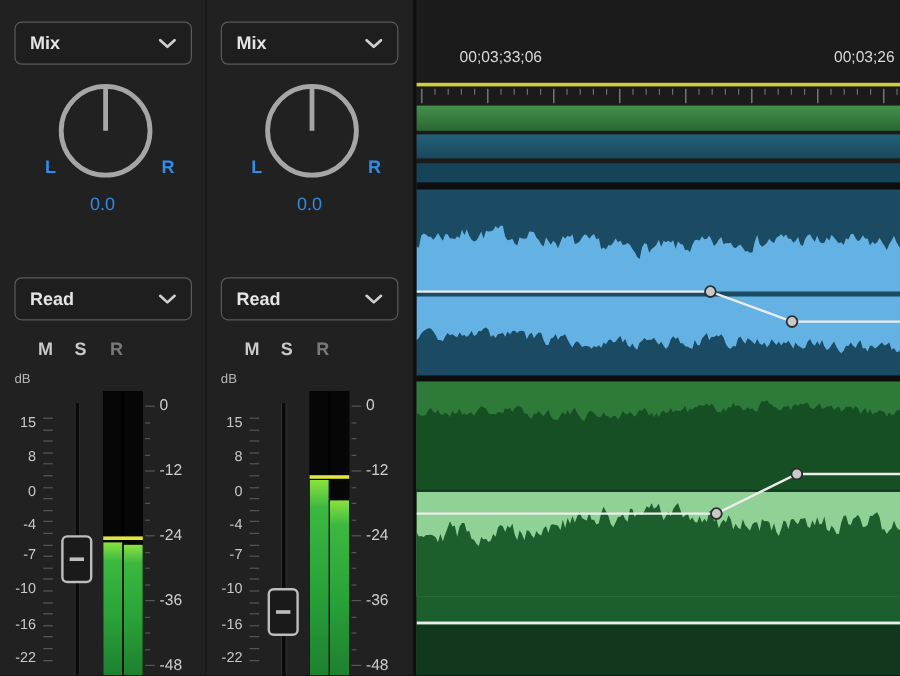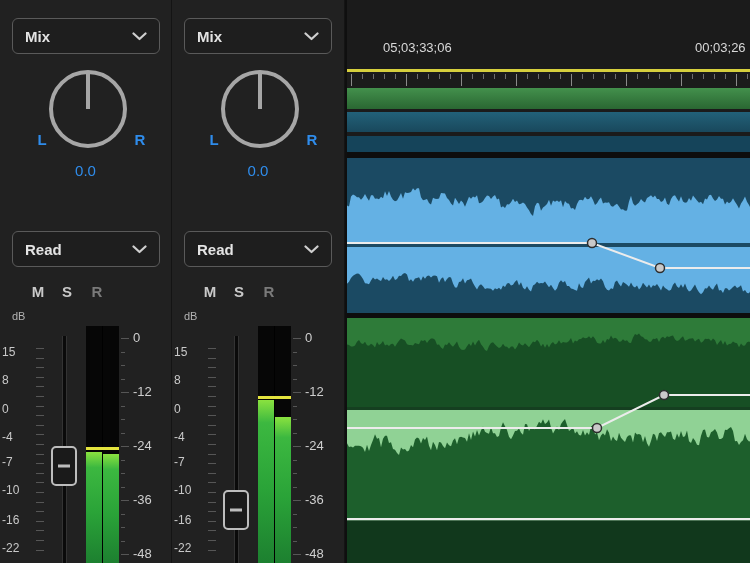--- a/index.html
+++ b/index.html
@@ -24,21 +24,21 @@
   .pan-r{left:128px;}
   .pan-val{position:absolute;top:162px;left:0;width:100%;text-align:center;color:#2f8ceb;font-size:15px;}
 
   .msr span{position:absolute;top:283px;width:22px;text-align:center;font-size:15px;font-weight:600;color:#c9c9c9;}
   .btn-m{left:27px;}
   .btn-s{left:56px;}
   .btn-r{left:86px;color:#7a7a7a !important;}
 
   .db{position:absolute;left:12px;top:310px;font-size:11px;color:#b3b3b3;}
 
-  .fader-scale span{position:absolute;left:2px;width:28px;text-align:left;font-size:12px;color:#c9c9c9;}
+  .fader-scale span{position:absolute;left:2px;width:28px;text-align:right;font-size:12px;color:#c9c9c9;}
   .fader-scale span:nth-child(1){top:345px;}
   .fader-scale span:nth-child(2){top:373px;}
   .fader-scale span:nth-child(3){top:402px;}
   .fader-scale span:nth-child(4){top:430px;}
   .fader-scale span:nth-child(5){top:455px;}
   .fader-scale span:nth-child(6){top:483px;}
   .fader-scale span:nth-child(7){top:513px;}
   .fader-scale span:nth-child(8){top:541px;}
 
   .fader-ticks{position:absolute;left:36px;top:338px;bottom:0;width:10px;}
@@ -300,21 +300,21 @@
     <div class="meter-scale">
       <span>0</span>
       <span>-12</span>
       <span>-24</span>
       <span>-36</span>
       <span>-48</span>
     </div>
   </div>
 
   <div id="timeline">
-    <div class="tc tc1">05;03;33;06</div>
+    <div class="tc tc1">00;03;33;06</div>
     <div class="tc tc2">00;03;26</div>
     <div id="workbar" style="background: rgb(214, 207, 61);"></div>
     <div id="ruler-ticks">
         <div class="rtick major" style="left: 4px;"></div>
         <div class="rtick" style="left: 15px;"></div>
         <div class="rtick" style="left: 26px;"></div>
         <div class="rtick" style="left: 37px;"></div>
         <div class="rtick" style="left: 48px;"></div>
         <div class="rtick major" style="left: 59px;"></div>
         <div class="rtick" style="left: 70px;"></div>

